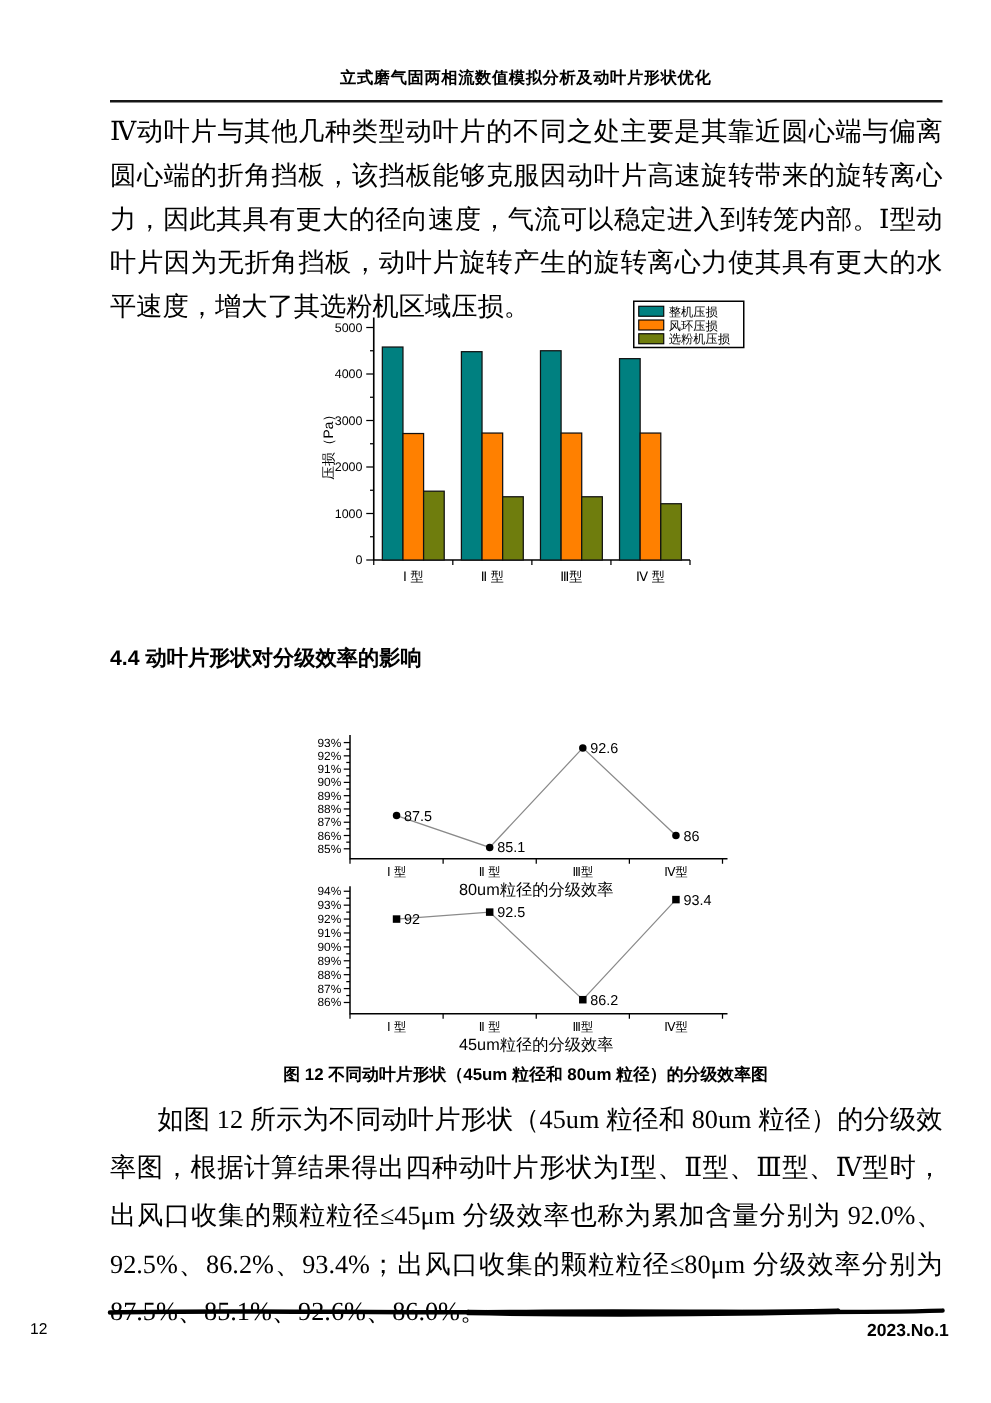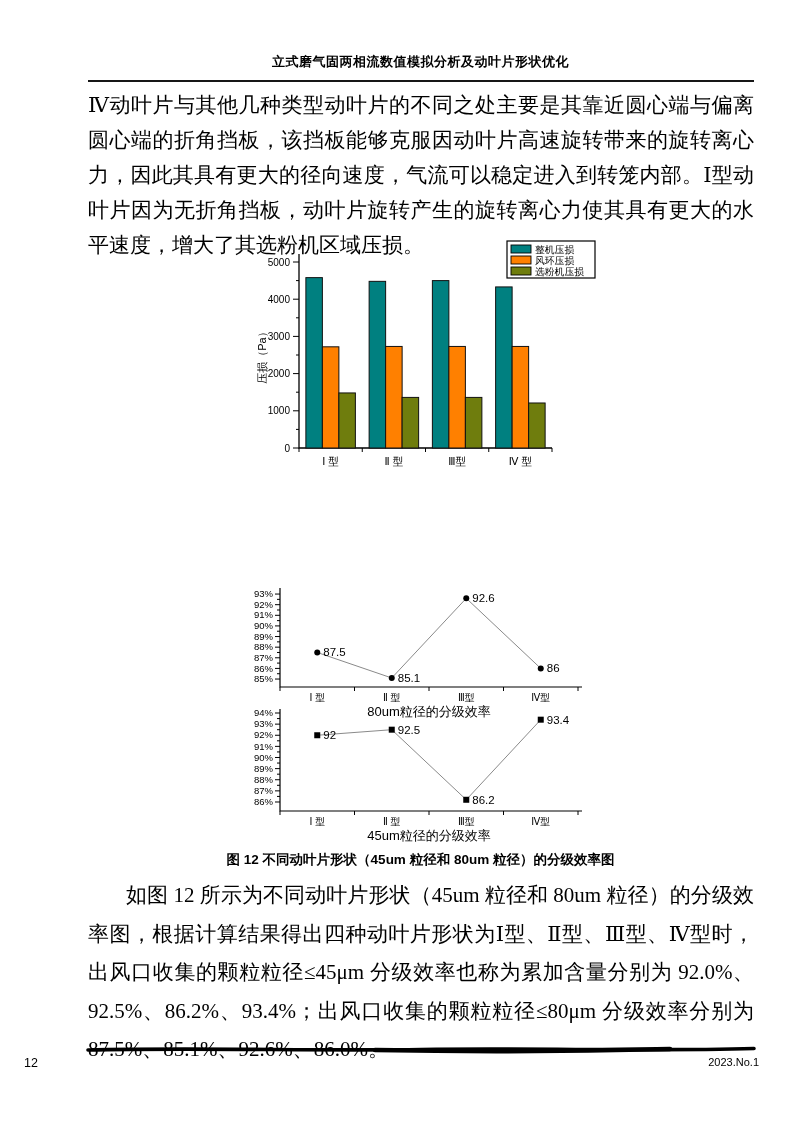--- a/index.html
+++ b/index.html
@@ -32,21 +32,21 @@
   #chart-fig11{left:212px;top:236px;}
   #chart-fig12a{left:228px;top:582px;}
   #chart-fig12b{left:228px;top:706px;}
   #footer-rule{left:61px;top:1044px;}
   .footer-pageno{
     position:absolute;top:1056px;left:0;right:0;text-align:left;
     font-family:"Liberation Sans","DejaVu Sans",sans-serif;font-size:12.5px;
   }
   .footer-issue{
     position:absolute;top:1056px;right:58px;
-    font-family:"Liberation Sans","DejaVu Sans",sans-serif;font-size:11px;
+    font-family:"Liberation Sans","DejaVu Sans",sans-serif;font-size:14px;font-weight:bold;
   }
 </style>
 </head>
 <body>
 
 <div class="page">
 
   <div class="header-title">立式磨气固两相流数值模拟分析及动叶片形状优化</div>
   <div class="header-rule"></div>
 
@@ -105,20 +105,21 @@
         <rect x="271" y="5" width="88" height="37" fill="#fff" stroke="#000" stroke-width="1.2"></rect>
         <rect x="275" y="9" width="20" height="8" fill="#008080" stroke="#000" stroke-width="0.9"></rect>
         <text x="299" y="16.8" font-size="9.8" text-anchor="start" fill="#000" font-family="&quot;Liberation Sans&quot;,&quot;DejaVu Sans&quot;,sans-serif">整机压损</text>
         <rect x="275" y="20" width="20" height="8" fill="#FF8000" stroke="#000" stroke-width="0.9"></rect>
         <text x="299" y="27.8" font-size="9.8" text-anchor="start" fill="#000" font-family="&quot;Liberation Sans&quot;,&quot;DejaVu Sans&quot;,sans-serif">风环压损</text>
         <rect x="275" y="31" width="20" height="8" fill="#6F7D0D" stroke="#000" stroke-width="0.9"></rect>
         <text x="299" y="38.8" font-size="9.8" text-anchor="start" fill="#000" font-family="&quot;Liberation Sans&quot;,&quot;DejaVu Sans&quot;,sans-serif">选粉机压损</text>
       </g>
     </svg>
 
+  <h2 class="section-heading">4.4 动叶片形状对分级效率的影响</h2>
 
   <svg id="chart-fig12a" width="340" height="140">
       <path d="M28 6 L28 105 L330 105" stroke="#000" stroke-width="1.2" fill="none"></path>
       <line x1="28" x2="23" y1="97.0332618025751" y2="97.0332618025751" stroke="#000" stroke-width="1"></line>
       <text x="21" y="100.2332618025751" font-size="9.5" text-anchor="end" fill="#000" font-family="&quot;Liberation Sans&quot;,&quot;DejaVu Sans&quot;,sans-serif">85%</text>
       <line x1="28" x2="25" y1="91.72210300429184" y2="91.72210300429184" stroke="#000" stroke-width="1"></line>
       <line x1="28" x2="23" y1="86.41094420600857" y2="86.41094420600857" stroke="#000" stroke-width="1"></line>
       <text x="21" y="89.61094420600857" font-size="9.5" text-anchor="end" fill="#000" font-family="&quot;Liberation Sans&quot;,&quot;DejaVu Sans&quot;,sans-serif">86%</text>
       <line x1="28" x2="25" y1="81.0997854077253" y2="81.0997854077253" stroke="#000" stroke-width="1"></line>
       <line x1="28" x2="23" y1="75.78862660944205" y2="75.78862660944205" stroke="#000" stroke-width="1"></line>

